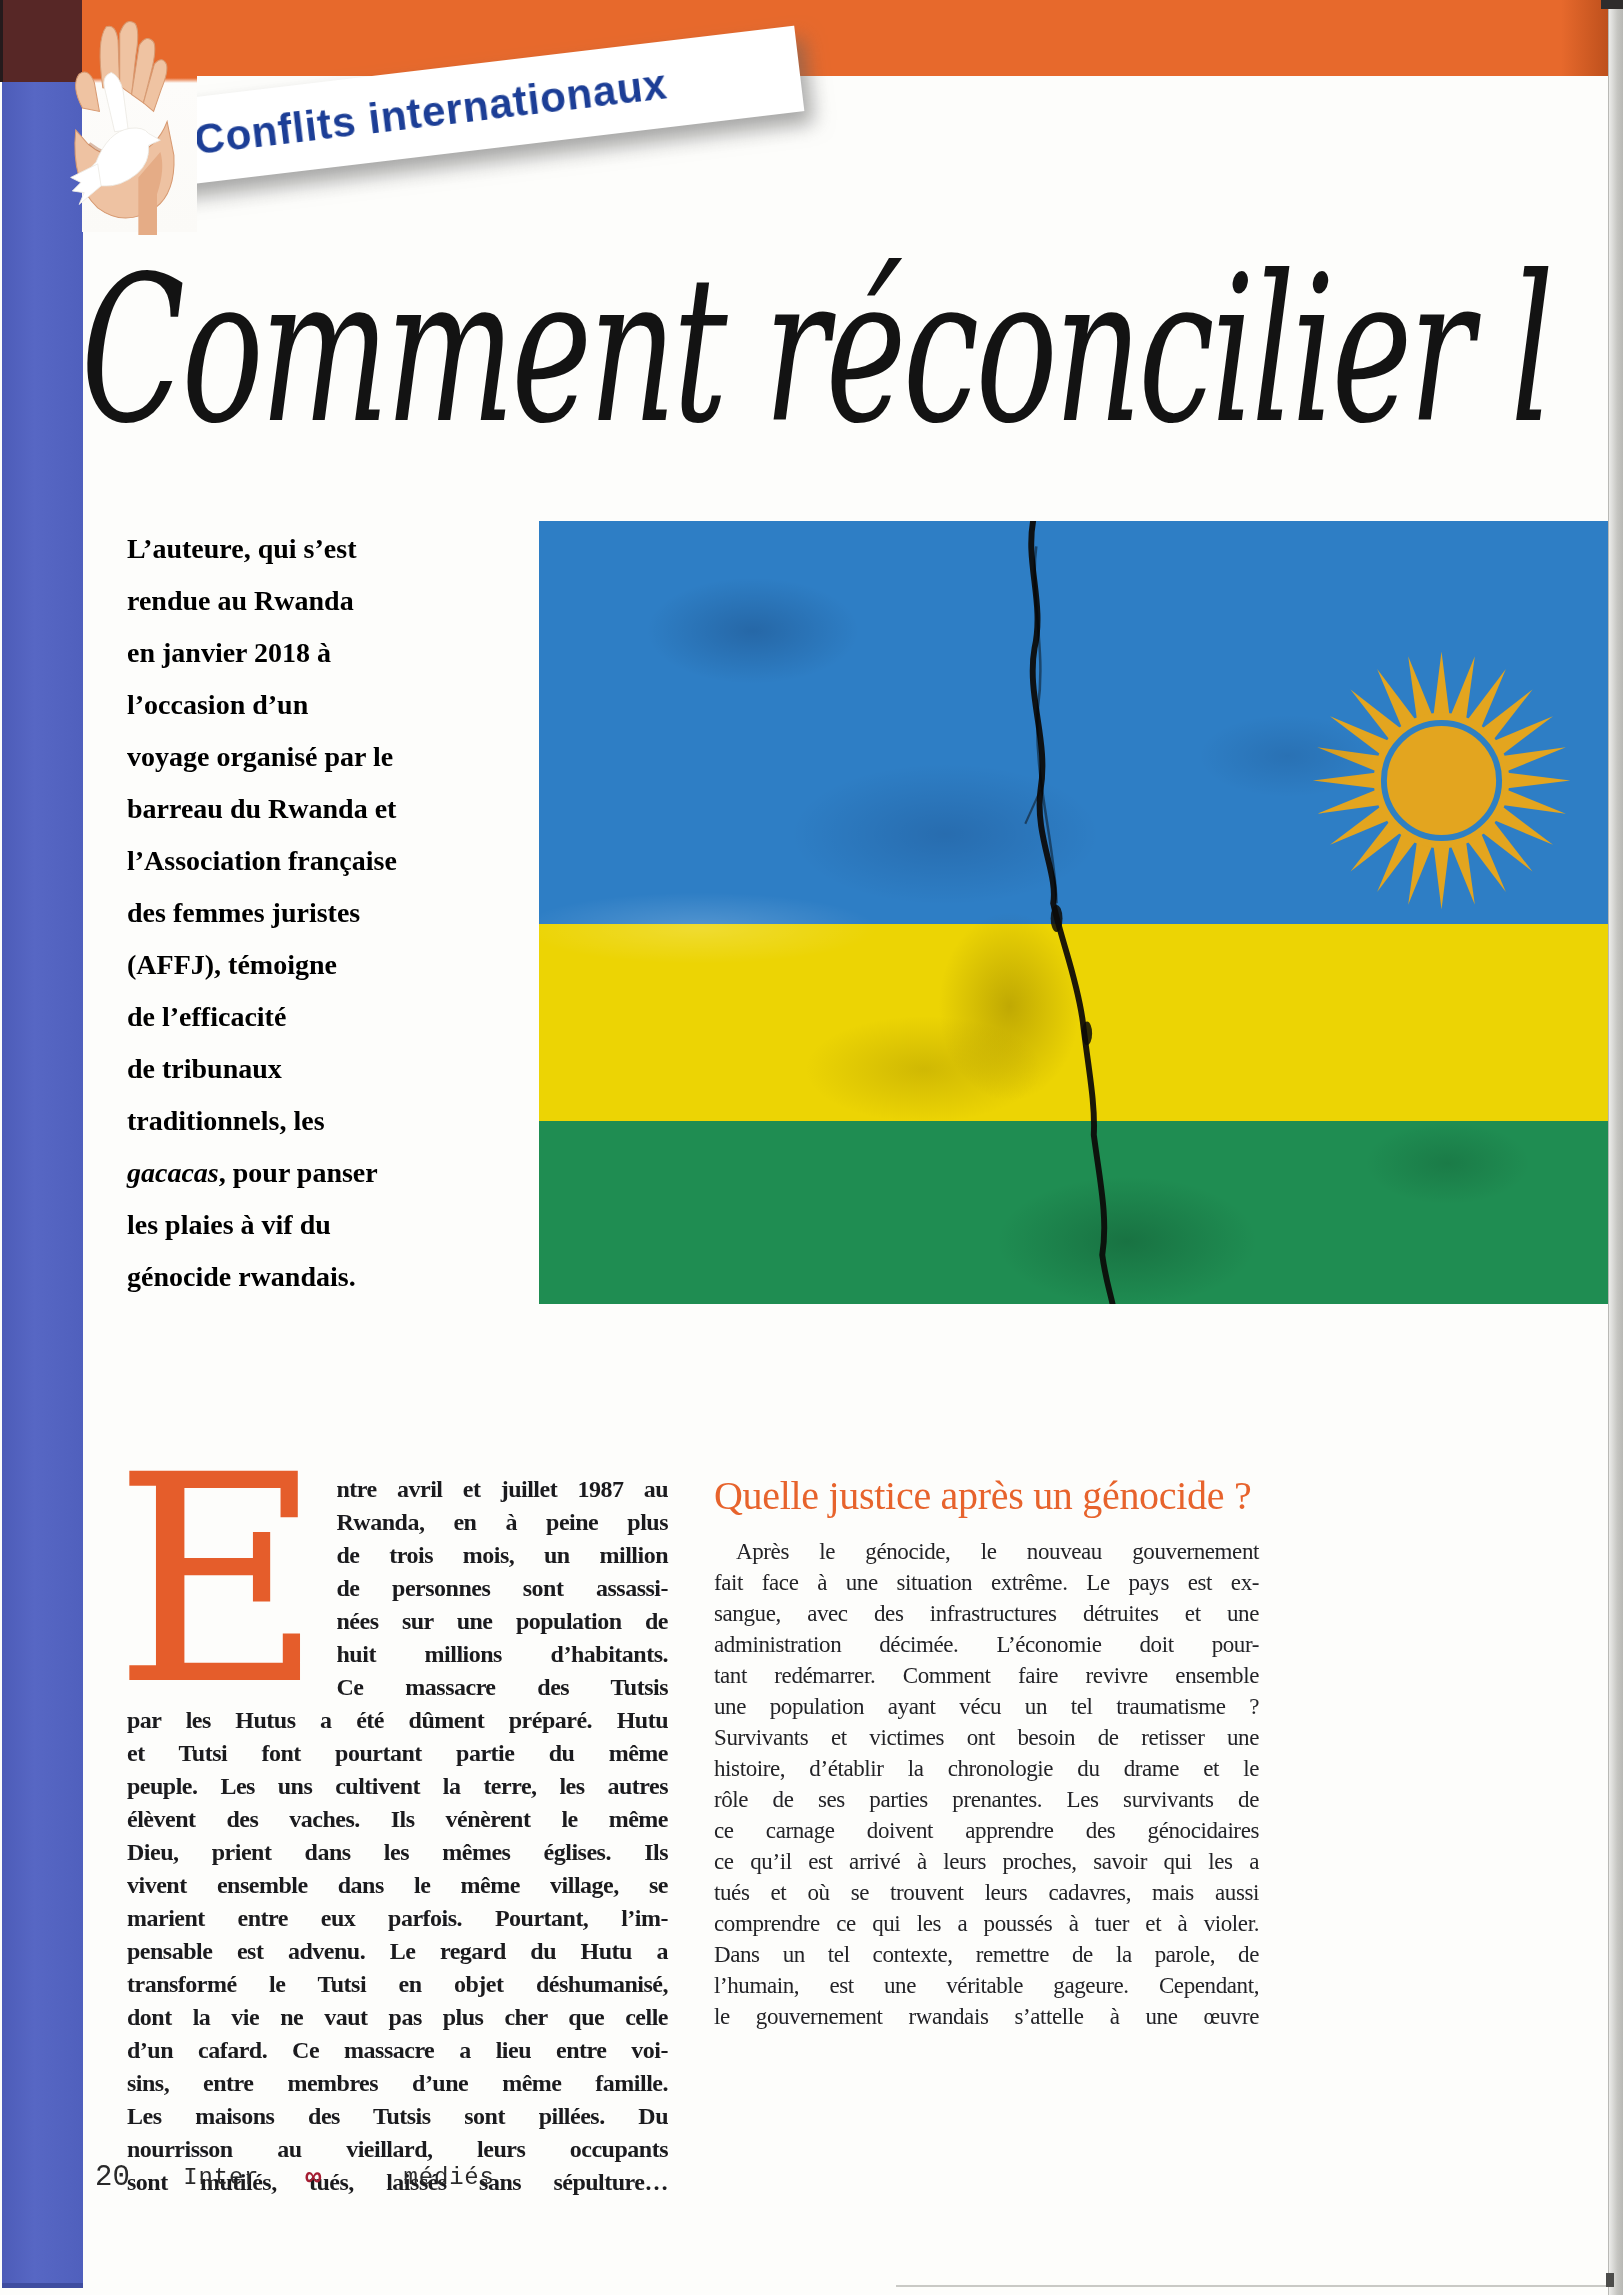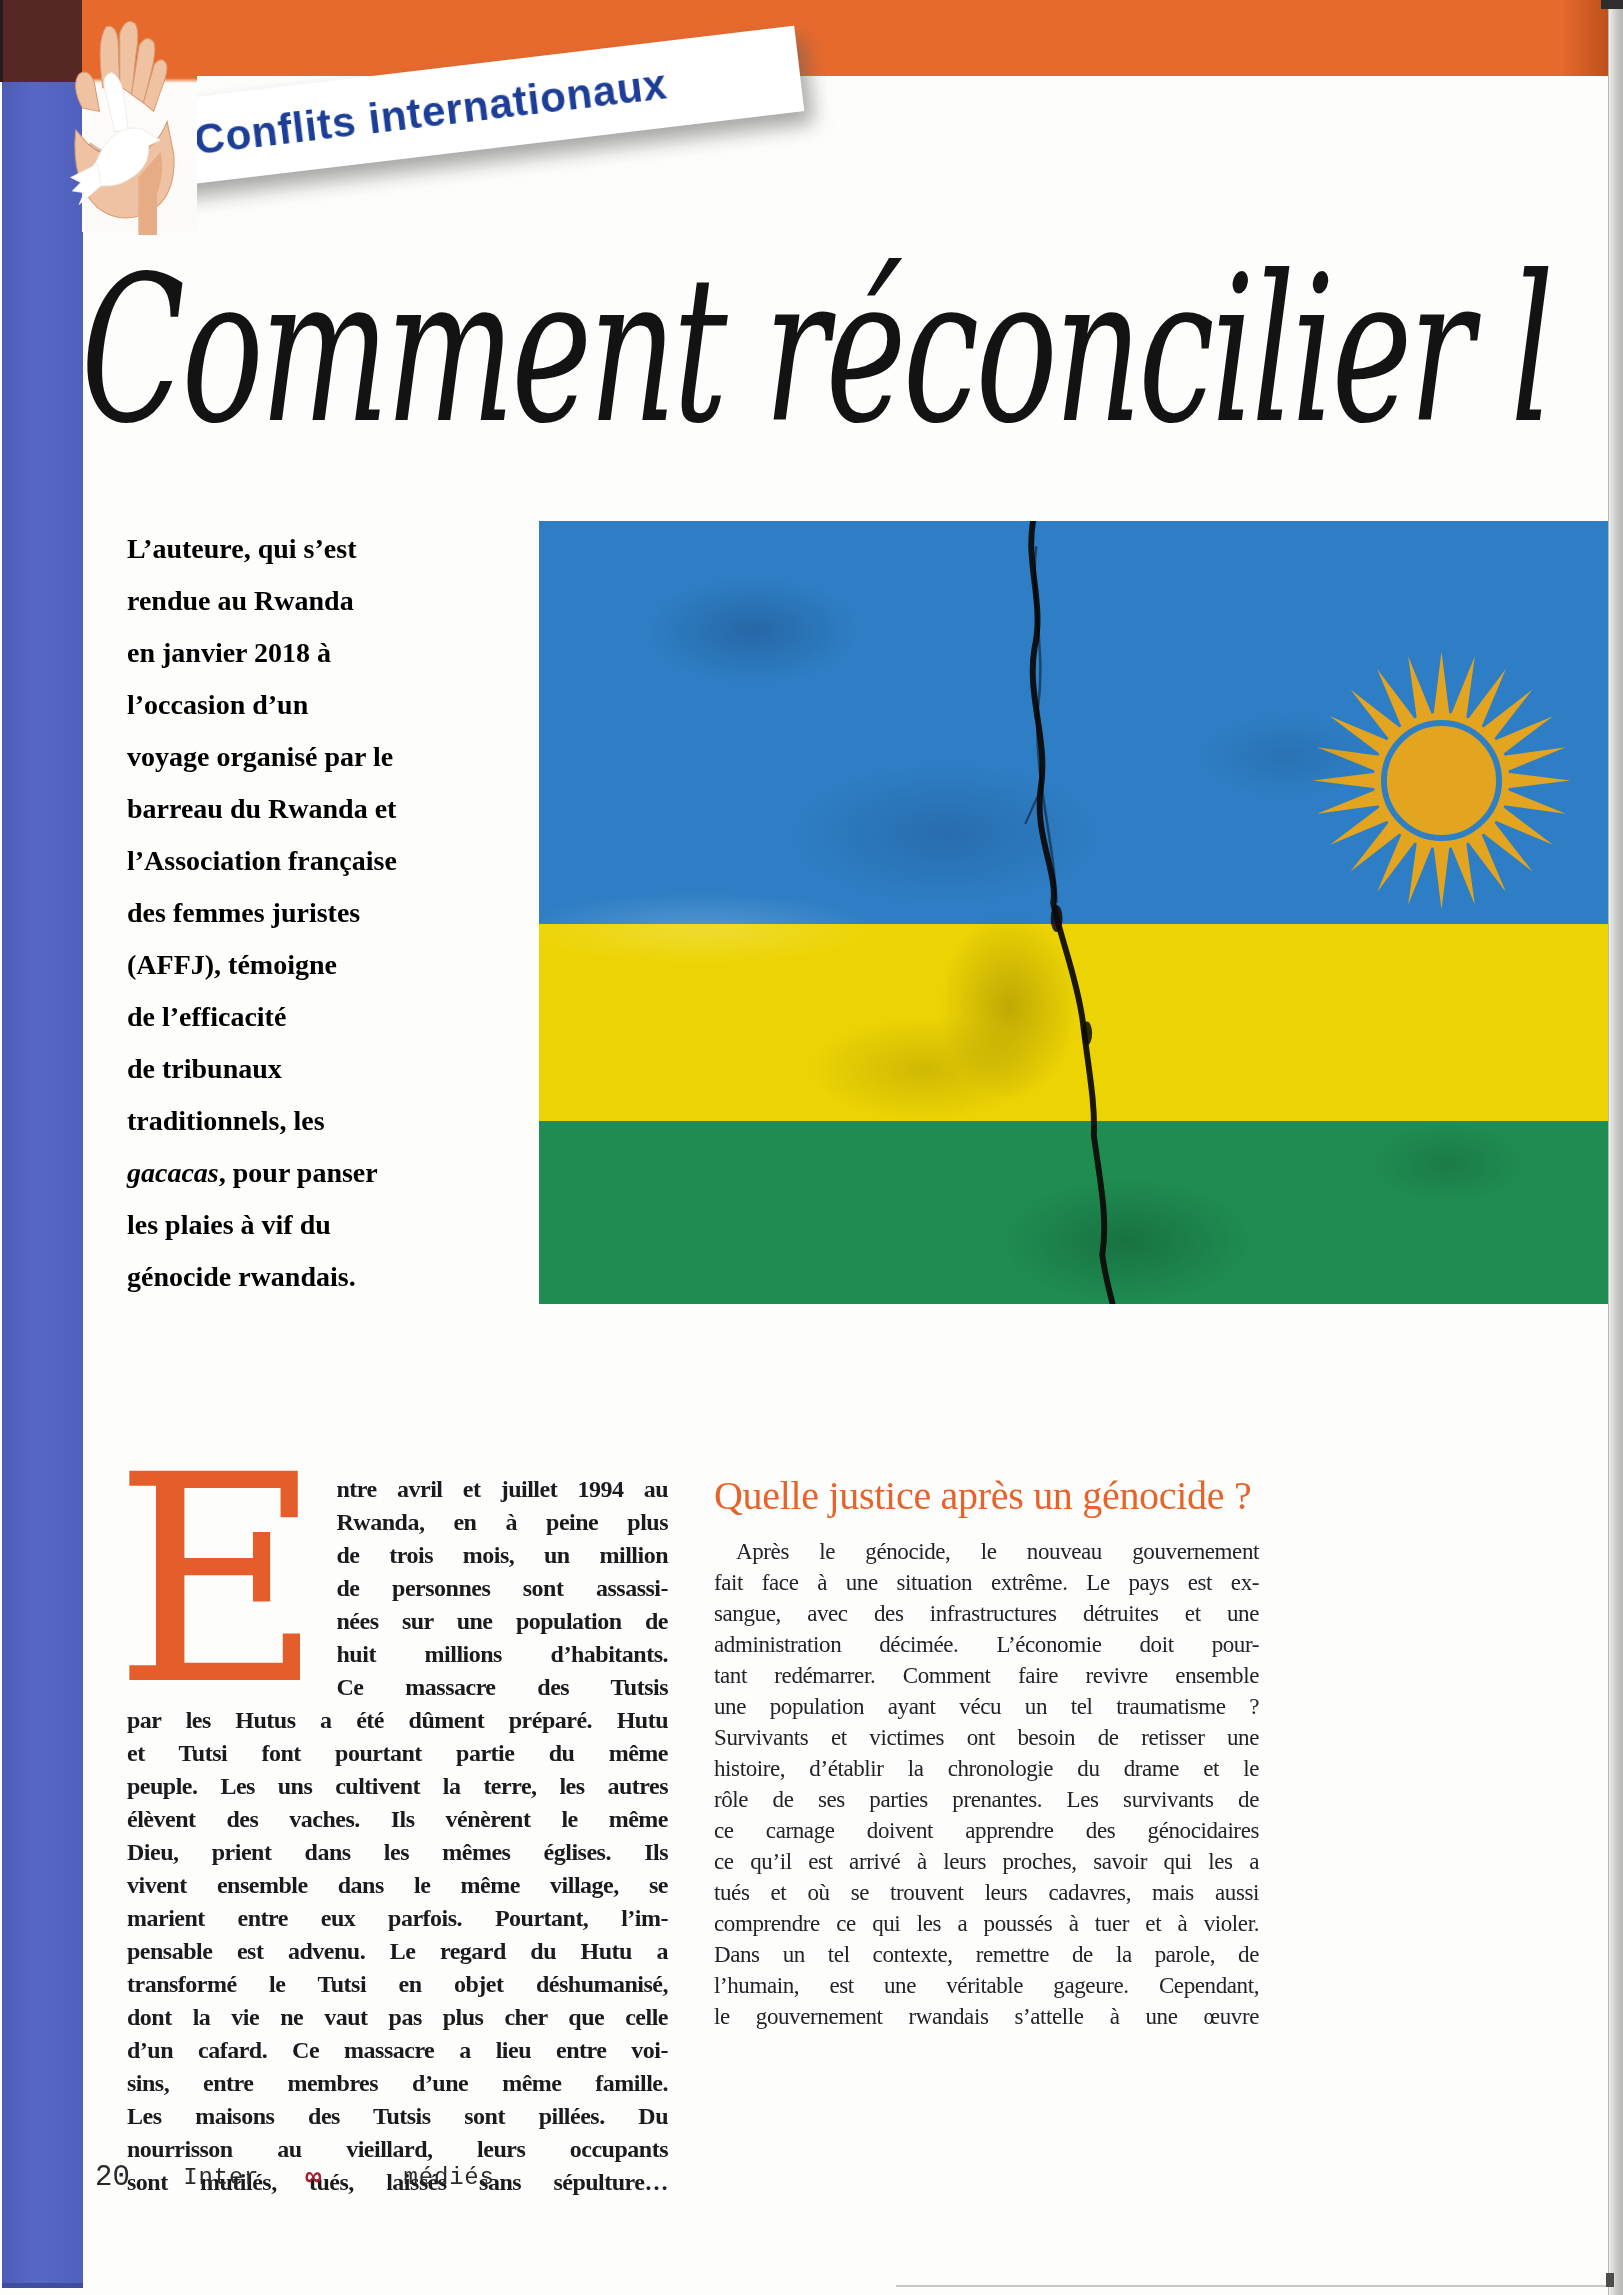--- a/index.html
+++ b/index.html
@@ -174,21 +174,21 @@
     <path d="M588,30 C580,90 600,150 590,220 C584,300 610,380 612,452" fill="none" stroke="#000000" stroke-width="3" opacity=".45"></path>
     <ellipse cx="612" cy="470" rx="7" ry="16" fill="#0c0a07" opacity=".85"></ellipse>
     <ellipse cx="648" cy="606" rx="6" ry="14" fill="#0c0a07" opacity=".85"></ellipse>
     <path d="M593,318 L575,358" fill="none" stroke="#0c0a07" stroke-width="2.5" opacity=".5"></path>
   </svg>
   <div class="texture"></div>
 </div>
 
 <div class="col-left">
   <span class="dropcap">E</span>
-  <div class="para-bold">ntre avril et juillet 1994 au
+  <div class="para-bold">ntre avril et juillet 1987 au
 Rwanda, en à peine plus
 de trois mois, un million
 de personnes sont assassi-
 nées sur une population de
 huit millions d’habitants.
 Ce massacre des Tutsis</div>
   <div class="para-bold">par les Hutus a été dûment préparé. Hutu
 et Tutsi font pourtant partie du même
 peuple. Les uns cultivent la terre, les autres
 élèvent des vaches. Ils vénèrent le même

